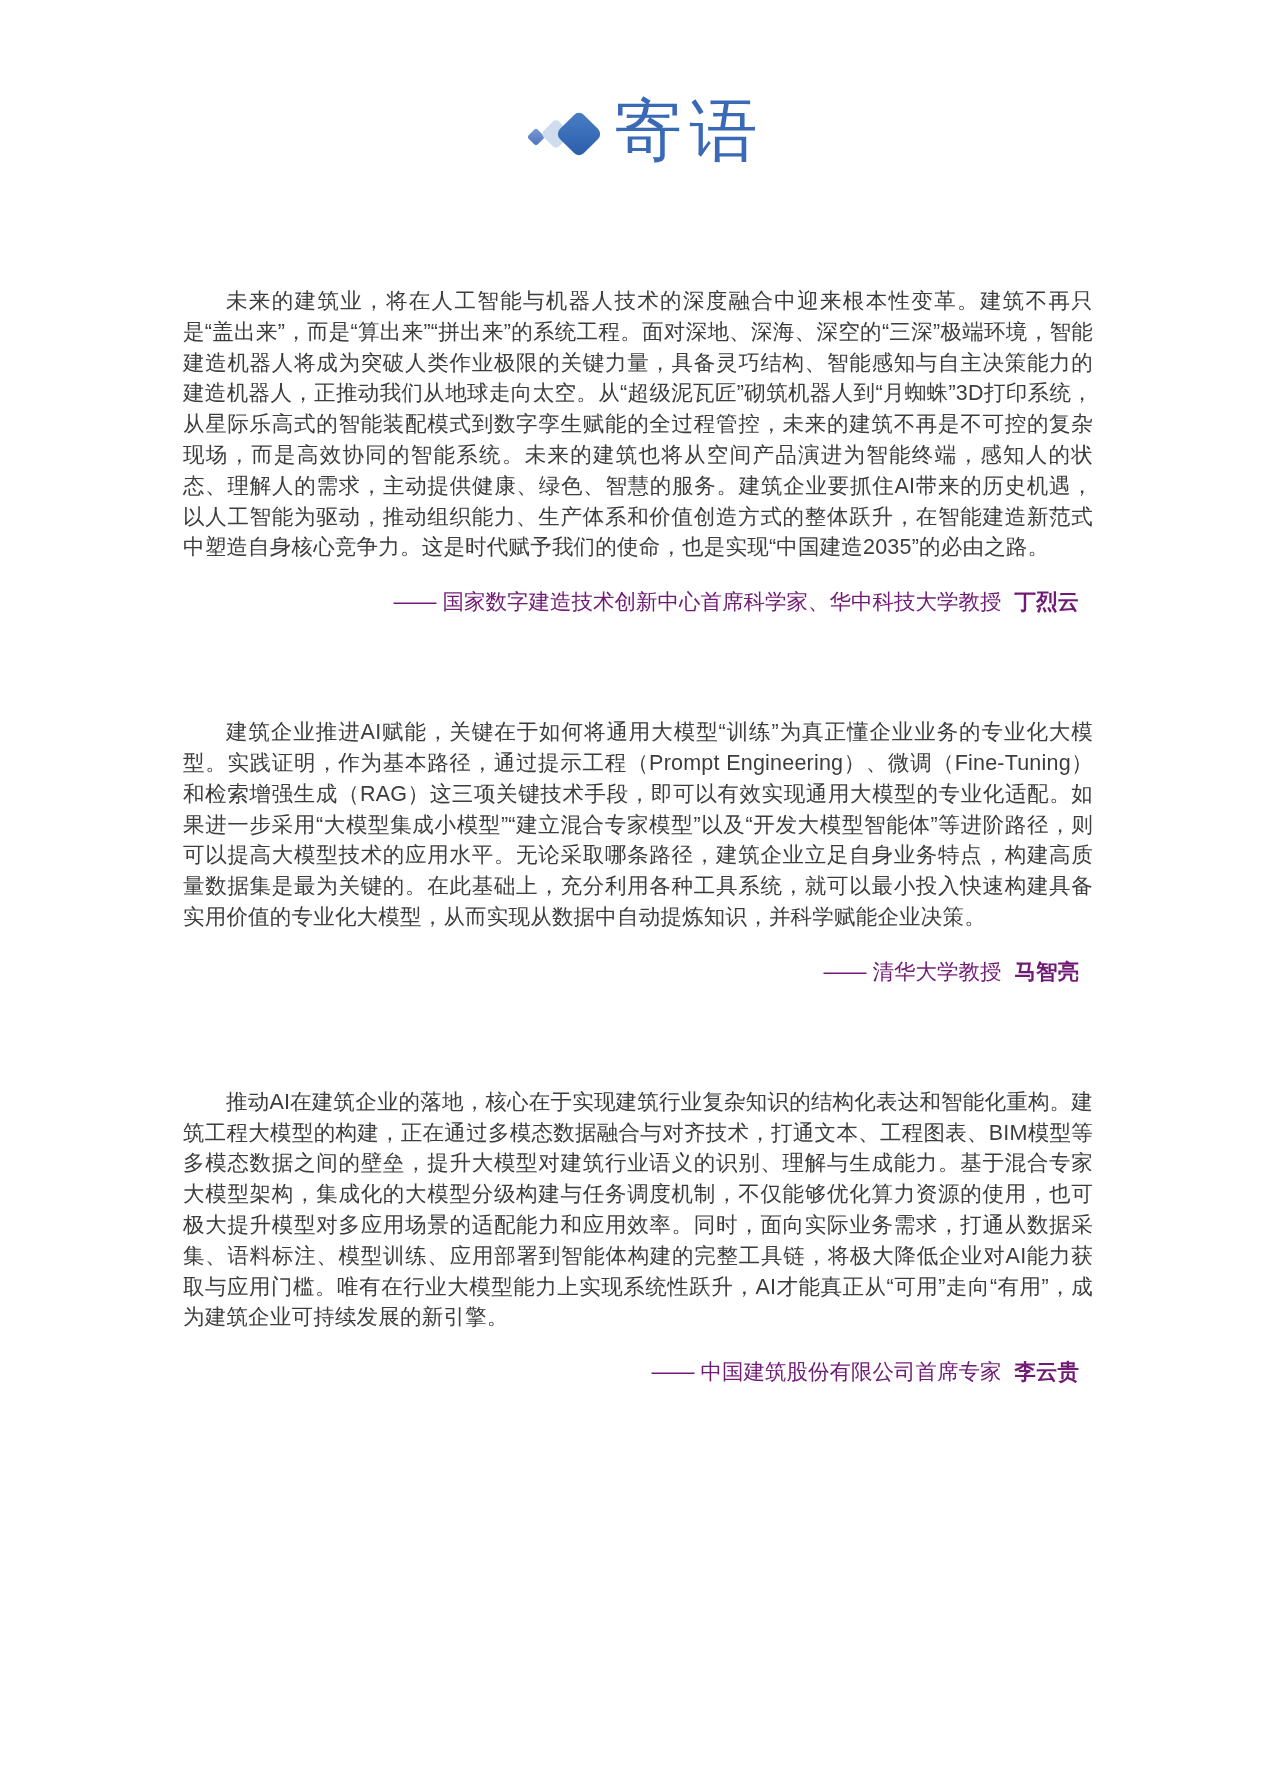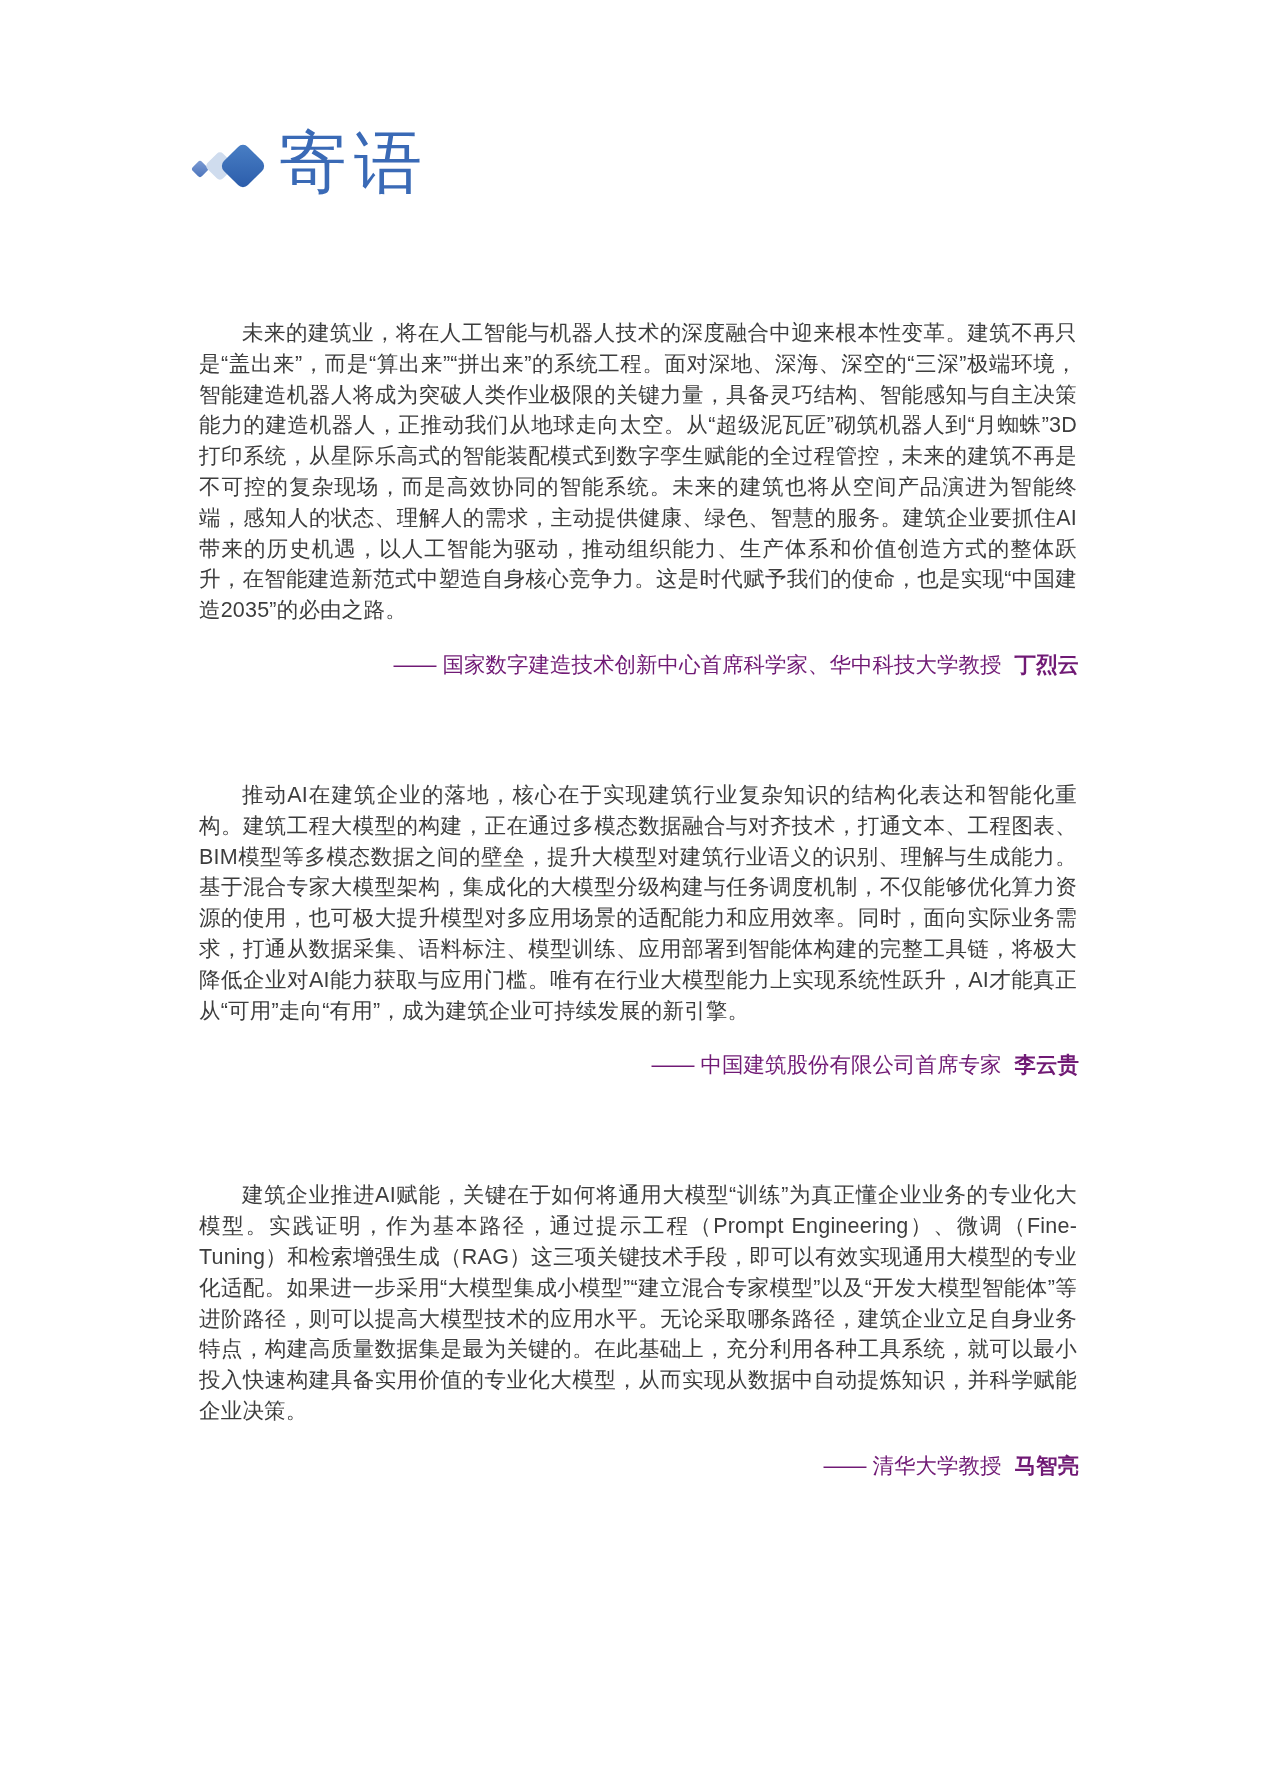--- a/index.html
+++ b/index.html
@@ -14,24 +14,24 @@
     background: #ffffff;
     overflow: hidden;
     font-family: "Liberation Sans", "DejaVu Sans", sans-serif;
   }
   .content {
     width: 910px;
     margin: 0 auto;
   }
   .header {
     display: flex;
-    justify-content: flex-start;
+    justify-content: center;
     align-items: flex-end;
     gap: 12px;
-    padding-top: 116px;
+    padding-top: 84px;
     height: 88px;
     box-sizing: content-box;
   }
   .logo {
     flex: 0 0 auto;
     margin-bottom: 2px;
   }
   .page-title {
     font-size: 68px;
     line-height: 1.2;
@@ -39,21 +39,21 @@
     letter-spacing: 7px;
     margin-right: -7px;
     font-weight: 500;
     white-space: nowrap;
   }
   .quote { display: block; }
   .quote.q1 { margin-top: 114px; }
   .quote.q2 { margin-top: 100px; }
   .quote.q3 { margin-top: 100px; }
   .quote-body {
-    margin: 16px;
+    margin: 0;
     font-size: 21.5px;
     line-height: 30.8px;
     color: #3d3d3d;
     text-align: justify;
     text-indent: 2em;
     letter-spacing: 0.2px;
   }
   .attribution {
     margin-top: 24px;
     padding-right: 14px;
@@ -98,28 +98,28 @@
       <span class="page-title">寄语</span>
     </div>
 
     <section class="quote q1">
       <p class="quote-body">未来的建筑业，将在人工智能与机器人技术的深度融合中迎来根本性变革。建筑不再只是“盖出来”，而是“算出来”“拼出来”的系统工程。面对深地、深海、深空的“三深”极端环境，智能建造机器人将成为突破人类作业极限的关键力量，具备灵巧结构、智能感知与自主决策能力的建造机器人，正推动我们从地球走向太空。从“超级泥瓦匠”砌筑机器人到“月蜘蛛”3D打印系统，从星际乐高式的智能装配模式到数字孪生赋能的全过程管控，未来的建筑不再是不可控的复杂现场，而是高效协同的智能系统。未来的建筑也将从空间产品演进为智能终端，感知人的状态、理解人的需求，主动提供健康、绿色、智慧的服务。建筑企业要抓住AI带来的历史机遇，以人工智能为驱动，推动组织能力、生产体系和价值创造方式的整体跃升，在智能建造新范式中塑造自身核心竞争力。这是时代赋予我们的使命，也是实现“中国建造2035”的必由之路。</p>
       <div class="attribution">
         <span class="dash">——</span><span class="role">国家数字建造技术创新中心首席科学家、华中科技大学教授</span><span class="name">丁烈云</span>
       </div>
     </section>
 
+    <section class="quote q3">
+      <p class="quote-body">建筑企业推进AI赋能，关键在于如何将通用大模型“训练”为真正懂企业业务的专业化大模型。实践证明，作为基本路径，通过提示工程（Prompt Engineering）、微调（Fine-Tuning）和检索增强生成（RAG）这三项关键技术手段，即可以有效实现通用大模型的专业化适配。如果进一步采用“大模型集成小模型”“建立混合专家模型”以及“开发大模型智能体”等进阶路径，则可以提高大模型技术的应用水平。无论采取哪条路径，建筑企业立足自身业务特点，构建高质量数据集是最为关键的。在此基础上，充分利用各种工具系统，就可以最小投入快速构建具备实用价值的专业化大模型，从而实现从数据中自动提炼知识，并科学赋能企业决策。</p>
+      <div class="attribution">
+        <span class="dash">——</span><span class="role">清华大学教授</span><span class="name">马智亮</span>
+      </div>
+    </section>
+
     <section class="quote q2">
       <p class="quote-body">推动AI在建筑企业的落地，核心在于实现建筑行业复杂知识的结构化表达和智能化重构。建筑工程大模型的构建，正在通过多模态数据融合与对齐技术，打通文本、工程图表、BIM模型等多模态数据之间的壁垒，提升大模型对建筑行业语义的识别、理解与生成能力。基于混合专家大模型架构，集成化的大模型分级构建与任务调度机制，不仅能够优化算力资源的使用，也可极大提升模型对多应用场景的适配能力和应用效率。同时，面向实际业务需求，打通从数据采集、语料标注、模型训练、应用部署到智能体构建的完整工具链，将极大降低企业对AI能力获取与应用门槛。唯有在行业大模型能力上实现系统性跃升，AI才能真正从“可用”走向“有用”，成为建筑企业可持续发展的新引擎。</p>
       <div class="attribution">
         <span class="dash">——</span><span class="role">中国建筑股份有限公司首席专家</span><span class="name">李云贵</span>
       </div>
     </section>
 
-    <section class="quote q3">
-      <p class="quote-body">建筑企业推进AI赋能，关键在于如何将通用大模型“训练”为真正懂企业业务的专业化大模型。实践证明，作为基本路径，通过提示工程（Prompt Engineering）、微调（Fine-Tuning）和检索增强生成（RAG）这三项关键技术手段，即可以有效实现通用大模型的专业化适配。如果进一步采用“大模型集成小模型”“建立混合专家模型”以及“开发大模型智能体”等进阶路径，则可以提高大模型技术的应用水平。无论采取哪条路径，建筑企业立足自身业务特点，构建高质量数据集是最为关键的。在此基础上，充分利用各种工具系统，就可以最小投入快速构建具备实用价值的专业化大模型，从而实现从数据中自动提炼知识，并科学赋能企业决策。</p>
-      <div class="attribution">
-        <span class="dash">——</span><span class="role">清华大学教授</span><span class="name">马智亮</span>
-      </div>
-    </section>
-
   </div>
 </div>
 
 </body></html>

